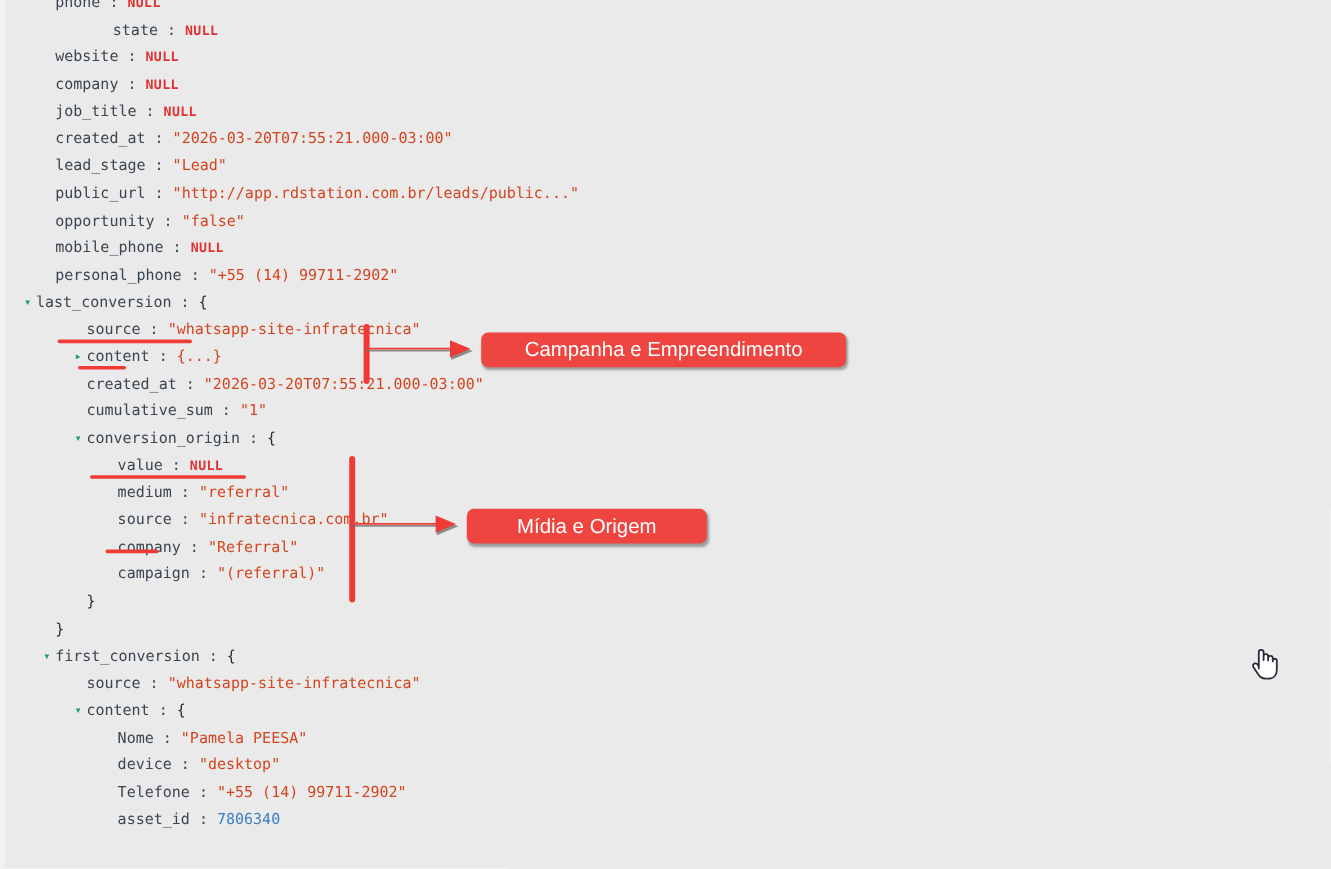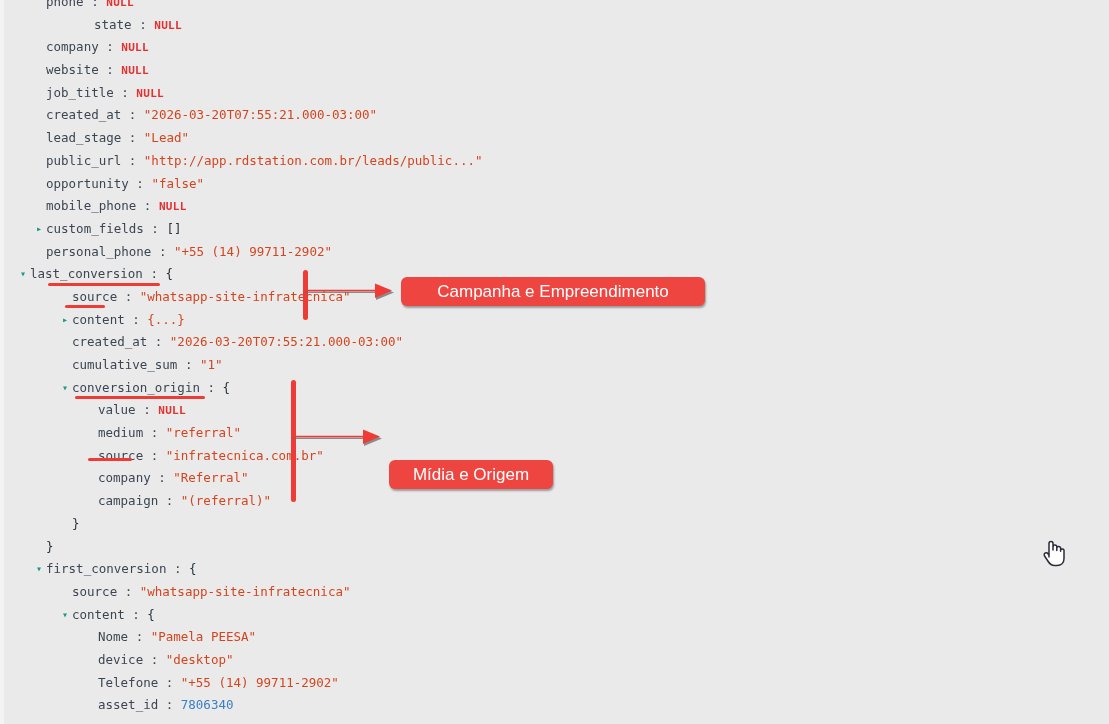--- a/index.html
+++ b/index.html
@@ -88,29 +88,28 @@
 </head>
 <body>
 
 <div id="stage">
 
   <div id="leftstrip"></div>
 
   <div id="tree">
       <div class="row" style="padding-left: 36px;"><span class="tri blank"></span><span class="key">phone</span><span class="colon"> : </span><span class="null">NULL</span></div>
       <div class="row" style="padding-left: 48px; margin-left: 36px;"><span class="tri blank"></span><span class="key">state</span><span class="colon"> : </span><span class="null">NULL</span></div>
+      <div class="row" style="padding-left: 36px;"><span class="tri blank"></span><span class="key">website</span><span class="colon"> : </span><span class="null">NULL</span></div>
       <div class="row" style="padding-left: 36px;"><span class="tri blank"></span><span class="key">company</span><span class="colon"> : </span><span class="null">NULL</span></div>
-      <div class="row" style="padding-left: 36px;"><span class="tri blank"></span><span class="key">website</span><span class="colon"> : </span><span class="null">NULL</span></div>
       <div class="row" style="padding-left: 36px;"><span class="tri blank"></span><span class="key">job_title</span><span class="colon"> : </span><span class="null">NULL</span></div>
       <div class="row" style="padding-left: 36px;"><span class="tri blank"></span><span class="key">created_at</span><span class="colon"> : </span><span class="str">"2026-03-20T07:55:21.000-03:00"</span></div>
       <div class="row" style="padding-left: 36px;"><span class="tri blank"></span><span class="key">lead_stage</span><span class="colon"> : </span><span class="str">"Lead"</span></div>
       <div class="row" style="padding-left: 36px;"><span class="tri blank"></span><span class="key">public_url</span><span class="colon"> : </span><span class="str">"http://app.rdstation.com.br/leads/public..."</span></div>
       <div class="row" style="padding-left: 36px;"><span class="tri blank"></span><span class="key">opportunity</span><span class="colon"> : </span><span class="str">"false"</span></div>
       <div class="row" style="padding-left: 36px;"><span class="tri blank"></span><span class="key">mobile_phone</span><span class="colon"> : </span><span class="null">NULL</span></div>
-      <div class="row" style="padding-left: 36px;"><span class="tri closed"></span><span class="key">custom_fields</span><span class="colon"> : </span><span class="brace">[]</span></div>
       <div class="row" style="padding-left: 36px;"><span class="tri blank"></span><span class="key">personal_phone</span><span class="colon"> : </span><span class="str">"+55 (14) 99711-2902"</span></div>
       <div class="row" style="padding-left: 20px;"><span class="tri open"></span><span class="key">last_conversion</span><span class="colon"> : </span><span class="brace">{</span></div>
       <div class="row" style="padding-left: 62px;"><span class="tri blank"></span><span class="key">source</span><span class="colon"> : </span><span class="str">"whatsapp-site-infratecnica"</span></div>
       <div class="row" style="padding-left: 62px;"><span class="tri closed"></span><span class="key">content</span><span class="colon"> : </span><span class="dots">{...}</span></div>
       <div class="row" style="padding-left: 62px;"><span class="tri blank"></span><span class="key">created_at</span><span class="colon"> : </span><span class="str">"2026-03-20T07:55:21.000-03:00"</span></div>
       <div class="row" style="padding-left: 62px;"><span class="tri blank"></span><span class="key">cumulative_sum</span><span class="colon"> : </span><span class="str">"1"</span></div>
       <div class="row" style="padding-left: 62px;"><span class="tri open"></span><span class="key">conversion_origin</span><span class="colon"> : </span><span class="brace">{</span></div>
       <div class="row" style="padding-left: 88px;"><span class="tri blank"></span><span class="key">value</span><span class="colon"> : </span><span class="null">NULL</span></div>
       <div class="row" style="padding-left: 88px;"><span class="tri blank"></span><span class="key">medium</span><span class="colon"> : </span><span class="str">"referral"</span></div>
       <div class="row" style="padding-left: 88px;"><span class="tri blank"></span><span class="key">source</span><span class="colon"> : </span><span class="str">"infratecnica.com.br"</span></div>
@@ -139,21 +138,21 @@
       <svg class="arrow" width="92" height="22" viewBox="0 0 92 22" style="left: 303px; top: 281px;">
         <path d="M2 12 L73 12 L73 19 L91 11.5 L73 4.5 L73 10.5 L2 10.5 Z" fill="#6b6b6b" opacity=".75"></path>
         <path d="M0 10.2 L72 10.2 L72 17 L89 9.6 L72 2.6 L72 8.8 L0 8.8 Z" fill="#ef3b36"></path>
       </svg>
       <div class="badge" style="left: 401px; top: 277px; width: 304px;">Campanha e Empreendimento</div>
       <div class="vbar" style="left: 291px; top: 380px; height: 122px;"></div>
       <svg class="arrow" width="92" height="22" viewBox="0 0 92 22" style="left: 291px; top: 427px;">
         <path d="M2 12 L73 12 L73 19 L91 11.5 L73 4.5 L73 10.5 L2 10.5 Z" fill="#6b6b6b" opacity=".75"></path>
         <path d="M0 10.2 L72 10.2 L72 17 L89 9.6 L72 2.6 L72 8.8 L0 8.8 Z" fill="#ef3b36"></path>
       </svg>
-      <div class="badge" style="left: 389px; top: 424px; width: 164px; margin-top: 36px;">Mídia e Origem</div>
+      <div class="badge" style="left: 389px; top: 424px; width: 200px;">Mídia e Origem</div>
     </div>
 
   <svg id="cursor" viewBox="0 0 26 30" style="left: 1041px; top: 537px;">
     <path d="M8 20 L8 6.5 A2 2 0 0 1 12 6.5 L12 13 L12 10 A1.9 1.9 0 0 1 15.8 10 L15.8 13.4
              L15.8 11.4 A1.9 1.9 0 0 1 19.6 11.4 L19.6 14.2 L19.6 13 A1.9 1.9 0 0 1 23 13
              L23 21.5 C23 26 20 28.5 16 28.5 L13.5 28.5 C10.5 28.5 8.8 27 7.2 24.5
              L3.6 19 A2 2 0 0 1 6.8 16.6 L8 18.4 Z" fill="#ffffff" stroke="#2b2b3a" stroke-width="1.5" stroke-linejoin="round"></path>
   </svg>
 
 </div>

